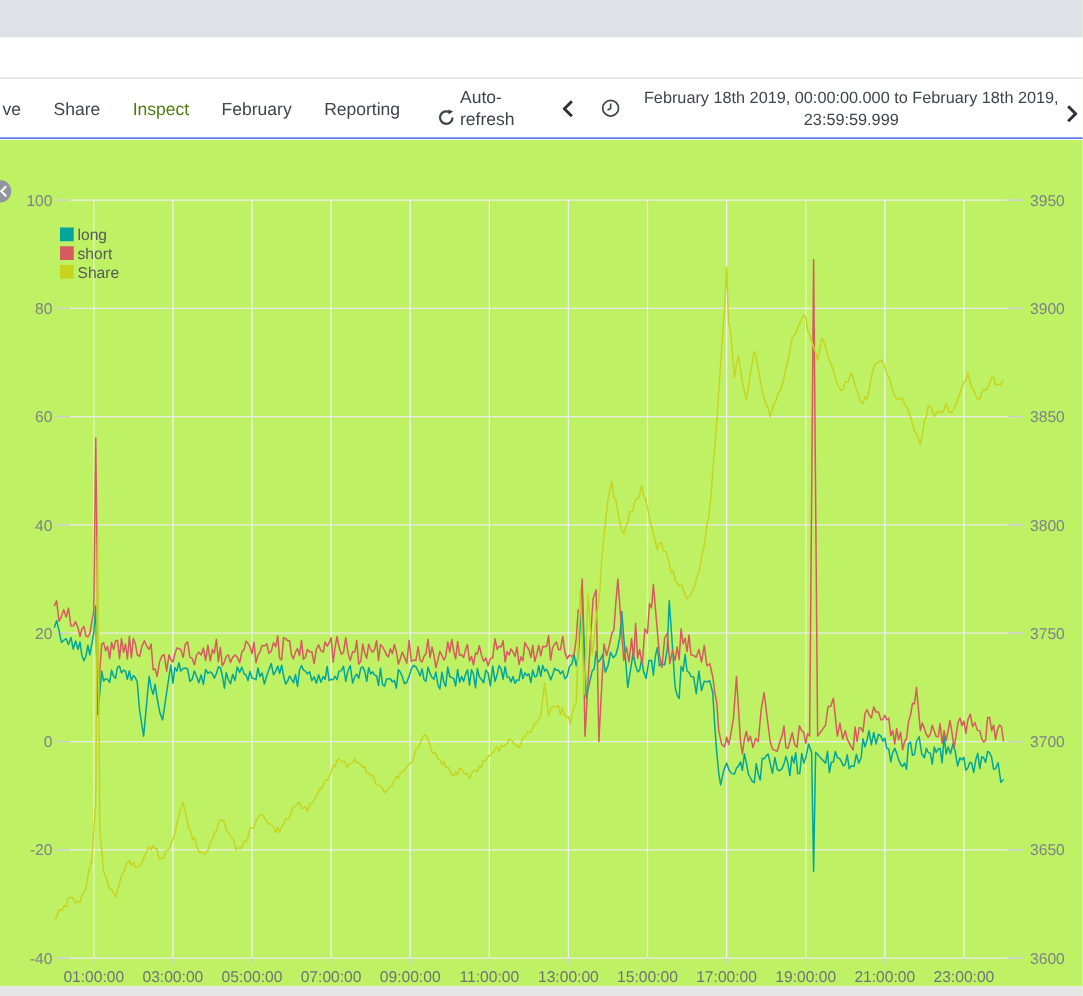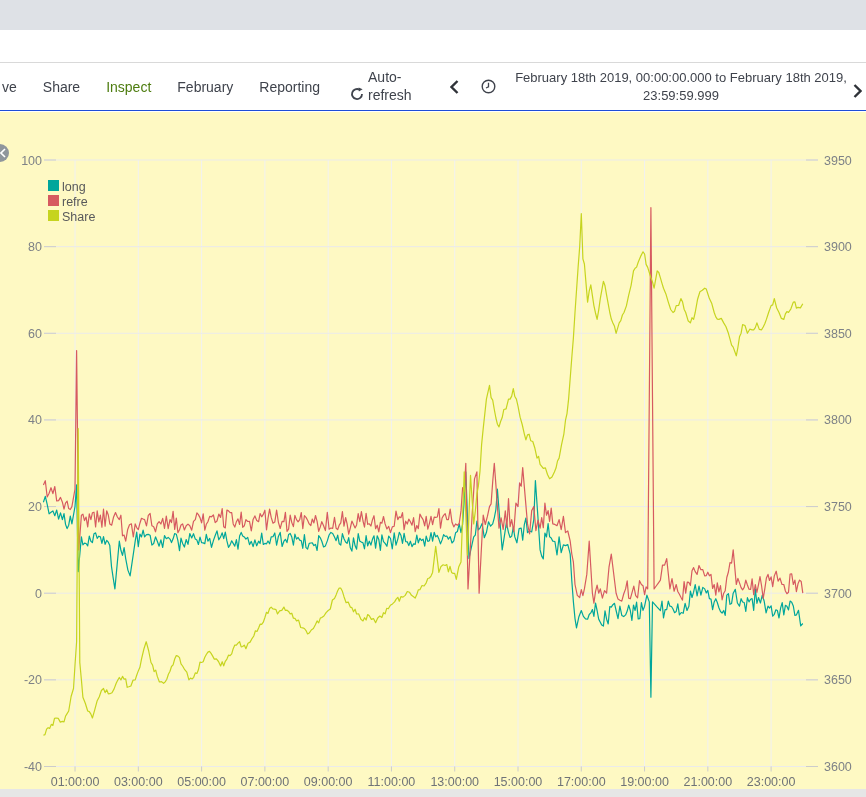--- a/index.html
+++ b/index.html
@@ -34,26 +34,26 @@
   .menu-item.disabled { color:#4d7c0f; }
   .autorefresh { margin-left:30px; display:flex; align-items:flex-end; gap:4px; cursor:pointer; }
   .autorefresh .lbl { width:56px; line-height:1.25; }
   .nav-chev { margin-left:26px; cursor:pointer; display:flex; align-items:center; }
   .clock { margin-left:22px; cursor:pointer; display:flex; align-items:center; }
   .timerange { flex:1; text-align:center; font-size:13px; color:#3f434c; line-height:1.35;
                padding:0 6px; max-width:392px; margin:0 auto; cursor:pointer; }
   .chev-right-edge { position:absolute; right:4px; top:84px; cursor:pointer; }
 
   
-  .chart-panel { position:absolute; left:0; top:112px; width:866px; height:677px; background:#fef9c3; }
+  .chart-panel { position:absolute; left:0; top:112px; width:866px; height:677px; background:#bef264; }
   .collapse-btn { position:absolute; left:-9px; top:32px; width:18px; height:18px; border-radius:50%;
                   background:#8f969c; color:#fff; display:flex; align-items:center; justify-content:center;
                   cursor:pointer; }
   .legend { position:absolute; left:48px; top:68px; font-size:12.5px; color:#58595b; }
-  .legend-row { display:flex; align-items:flex-start; height:15px; cursor:pointer; }
+  .legend-row { display:flex; align-items:center; height:15px; cursor:pointer; }
   .legend-swatch { width:11px; height:11px; margin-right:3px; }
   .bottom-strip { position:absolute; left:0; top:789px; width:866px; height:8px; background:#e6e6e6; }
   svg text { font-family:"Liberation Sans", sans-serif; }
 </style>
 </head>
 <body>
 
 <div class="tabstrip"></div>
 <div class="btoolbar">
   <div class="omnibox">
@@ -196,21 +196,21 @@
       <polyline points="43.4,483.9 45.3,479.7 47.2,496.0 49.1,492.3 51.0,486.7 52.9,492.6 54.8,485.5 56.7,499.8 58.6,499.6 60.5,496.4 62.4,501.2 64.0,508.2 65.5,502.2 67.1,500.1 68.7,507.6 70.3,508.5 71.9,505.6 75.0,488.2 76.6,349.6 78.8,548.9 81.4,514.2 82.9,513.2 84.5,519.6 86.1,516.1 87.7,525.9 89.3,512.9 90.9,518.6 92.4,511.8 94.0,511.2 95.6,526.0 97.2,509.9 98.8,520.8 100.4,514.2 101.9,526.2 103.5,508.2 105.1,525.2 106.7,509.8 108.3,514.0 109.8,522.9 111.7,524.2 113.6,515.9 115.5,511.6 117.4,516.0 119.3,518.6 120.9,514.2 122.5,534.8 124.1,534.1 125.7,540.2 127.6,528.8 129.5,523.8 131.4,522.8 133.3,536.0 135.2,522.9 136.7,526.6 138.3,528.6 139.9,522.2 141.5,517.3 143.1,518.0 144.6,518.6 146.5,524.9 148.3,514.3 150.1,512.5 151.9,524.8 153.7,525.7 155.5,530.8 157.3,522.9 159.1,520.7 160.9,523.0 162.7,517.4 164.5,527.4 166.3,515.1 168.2,527.7 170.0,518.6 171.5,521.6 173.1,510.4 174.7,528.4 176.3,517.0 177.9,531.7 179.5,528.7 181.0,524.0 182.6,522.9 184.4,529.0 186.2,524.7 188.0,523.1 189.8,524.7 191.7,529.2 193.5,520.4 195.3,518.6 196.9,511.9 198.4,513.6 200.0,516.6 201.6,521.9 203.2,512.8 204.8,529.2 206.3,523.3 207.9,520.7 209.7,515.4 211.5,515.8 213.4,514.0 215.2,521.6 217.0,520.0 218.8,513.1 220.6,516.4 222.2,507.7 223.7,525.7 225.3,526.9 226.9,509.1 228.5,509.9 230.1,511.6 231.7,511.6 233.2,522.9 234.8,526.1 236.4,520.7 238.0,517.9 239.6,523.5 241.2,511.2 242.7,526.3 244.3,524.8 245.9,518.6 247.7,520.5 249.5,520.4 251.3,529.9 253.1,518.4 254.9,514.9 256.7,519.5 258.6,520.7 260.1,512.5 261.7,515.8 263.3,513.4 264.9,509.2 266.5,528.8 268.0,517.3 269.6,508.2 271.2,516.4 273.0,522.2 274.8,521.1 276.6,509.0 278.4,521.3 280.2,527.5 282.1,520.4 283.9,520.7 285.4,511.3 287.0,530.3 288.6,528.1 290.2,514.1 291.8,521.6 293.4,525.6 294.9,514.4 296.5,518.6 298.1,520.8 299.7,518.6 301.3,511.5 302.8,527.6 304.4,514.7 306.0,516.4 307.6,519.3 309.2,522.9 310.8,524.5 312.3,518.0 313.9,521.9 315.5,514.5 317.1,520.4 318.7,530.4 320.3,525.9 321.8,520.7 323.6,524.7 325.4,529.6 327.3,511.3 329.1,528.2 330.9,527.0 332.7,527.4 334.5,516.4 336.1,527.2 337.7,528.5 339.2,524.2 340.8,521.8 342.4,510.5 344.0,525.2 345.6,516.5 347.1,522.9 348.7,533.1 350.3,527.0 351.9,520.1 353.5,523.4 355.1,527.0 356.6,523.9 358.2,512.6 359.8,520.7 361.4,510.6 363.0,520.0 364.5,526.1 366.1,512.3 367.7,523.3 369.3,522.8 370.9,525.0 372.5,518.6 374.0,514.7 375.6,527.7 377.2,524.2 378.8,530.9 380.4,521.4 381.9,522.2 383.5,515.5 385.1,522.9 386.9,528.0 388.7,525.4 390.5,531.6 392.3,525.9 394.2,525.2 396.0,510.1 397.8,518.6 399.3,515.9 400.9,516.7 402.5,511.6 404.1,528.6 405.7,520.2 407.3,523.0 408.8,518.1 410.4,520.7 412.0,524.2 413.6,516.7 415.2,530.6 416.8,524.5 418.3,527.7 419.9,513.0 421.5,516.1 423.1,518.6 424.7,524.9 426.2,515.3 427.8,528.2 429.4,522.6 431.0,515.3 432.6,523.6 434.2,516.2 435.7,516.4 437.3,516.0 438.9,507.5 440.5,527.1 442.1,517.0 443.6,514.4 445.2,512.6 446.8,518.7 448.4,518.6 450.2,508.2 452.0,521.3 453.8,525.9 455.6,523.0 457.4,524.2 459.2,522.5 461.0,509.9 462.6,486.7 464.2,490.0 465.8,462.3 468.0,587.9 470.1,551.1 472.1,514.2 474.5,477.9 476.9,470.9 479.1,592.2 481.1,553.2 483.2,514.2 485.3,523.5 487.4,515.4 489.5,505.6 491.1,502.9 492.7,480.9 494.3,462.3 495.9,483.9 497.4,505.6 499.0,527.2 501.1,516.8 503.2,528.4 505.3,509.9 506.9,526.5 508.5,497.7 510.1,525.7 511.7,518.6 513.8,530.7 515.9,502.1 518.0,505.6 519.6,481.9 521.2,485.3 522.7,466.6 524.3,485.4 525.9,504.1 527.5,522.9 529.6,532.9 531.7,509.6 533.8,505.6 535.9,529.7 538.0,519.1 540.1,527.2 541.7,516.5 543.3,526.6 544.9,502.1 546.5,514.2 548.1,509.6 549.6,520.3 551.2,507.1 552.8,522.9 554.9,523.4 557.0,524.7 559.1,518.6 561.2,528.7 563.4,515.3 565.5,531.6 567.8,530.0 570.2,540.2 571.8,553.0 573.4,561.2 575.0,583.5 577.3,594.4 579.7,596.5 581.3,588.7 582.9,594.6 584.4,587.9 586.8,573.4 589.2,540.2 590.8,566.2 592.4,592.2 593.9,602.1 595.5,590.6 597.1,584.1 598.7,592.2 600.3,587.9 602.4,597.1 604.5,589.7 606.6,592.2 609.0,566.2 611.3,553.2 612.9,566.2 614.5,579.2 616.1,592.2 618.0,598.1 619.9,599.3 621.8,600.1 623.7,593.0 625.6,587.9 627.2,579.9 628.7,597.1 630.3,597.8 631.9,592.2 633.8,585.2 635.7,594.6 637.6,596.8 639.5,579.7 641.4,583.5 643.0,584.7 644.6,593.6 646.1,585.9 647.7,587.9 650.9,206.7 652.5,397.3 654.1,587.9 656.2,585.0 658.3,582.1 660.4,579.2 662.5,564.2 664.6,564.1 666.7,557.6 668.3,572.7 669.9,587.9 672.0,577.5 674.1,590.2 676.2,583.5 677.8,590.5 679.4,593.3 680.9,596.3 682.5,599.1 684.1,580.6 685.7,592.2 687.3,581.2 688.9,581.4 690.4,584.5 692.0,569.7 693.6,566.6 695.2,570.6 697.1,573.4 699.0,564.5 700.9,568.7 702.8,568.6 704.7,574.9 706.3,574.6 707.8,571.2 709.4,574.8 711.0,573.5 712.6,587.5 714.2,583.5 715.8,594.1 717.3,581.8 718.9,590.8 720.5,584.7 722.1,598.8 723.7,592.2 725.2,589.8 726.8,576.5 728.4,571.0 730.0,561.6 731.6,562.1 733.2,548.9 736.3,583.5 737.9,577.4 739.5,581.9 741.1,586.6 742.6,588.8 744.2,586.4 745.8,579.2 747.4,584.0 749.0,588.2 750.6,588.4 752.1,577.9 753.7,593.6 755.3,583.5 756.9,591.5 758.5,583.6 760.0,575.5 761.6,585.0 763.2,597.4 764.8,587.9 766.4,577.0 768.0,573.4 769.5,579.5 771.1,575.9 772.7,585.7 774.3,574.9 776.2,570.2 778.1,580.2 780.0,577.1 781.9,583.3 783.8,583.5 785.4,590.0 786.9,592.7 788.5,591.2 790.1,573.0 791.7,572.9 793.3,583.5 794.9,579.1 796.4,590.6 798.0,582.8 799.6,579.1 801.2,580.5 802.8,592.2" fill="none" stroke="#d65a60" stroke-width="1.2" stroke-linejoin="round"></polyline>
       <polyline points="43.4,734.3 45.0,733.6 46.6,728.2 48.1,726.7 49.7,727.4 51.3,723.4 52.9,724.4 54.5,717.3 56.1,717.0 58.2,717.3 60.3,721.1 62.4,720.4 64.0,720.9 65.5,715.3 67.1,712.6 68.7,710.0 71.1,695.5 73.5,687.5 75.0,664.1 76.6,640.7 78.2,427.6 79.8,661.5 81.4,678.9 82.9,696.2 85.3,702.3 87.7,710.0 89.3,710.6 90.9,713.1 92.4,717.0 94.8,708.6 97.2,699.7 99.3,695.8 101.4,689.5 103.5,687.5 105.1,691.6 106.7,688.8 108.3,692.8 109.8,692.7 112.0,691.7 114.1,687.9 116.2,682.3 117.8,679.1 119.3,676.5 120.9,678.9 122.5,675.4 124.1,678.1 125.7,677.9 127.2,686.3 128.8,685.8 130.9,685.0 133.0,679.2 135.2,678.9 136.7,674.3 138.3,669.9 139.9,666.3 141.5,658.1 143.9,648.0 146.2,640.7 148.6,649.5 151.0,661.5 152.6,664.1 154.1,670.6 155.7,669.1 157.3,675.4 159.4,681.0 161.5,680.6 163.6,682.3 165.2,680.9 166.8,678.3 168.4,673.2 170.0,670.2 171.5,665.5 173.1,663.8 174.7,658.0 176.3,654.6 177.9,655.1 179.5,656.7 181.0,662.9 182.6,665.0 184.7,668.7 186.8,671.1 188.9,678.9 190.5,677.1 192.1,678.0 193.7,676.3 195.3,671.9 196.9,672.5 198.4,668.8 200.0,661.1 201.6,661.5 203.2,660.8 204.8,656.3 206.3,653.5 207.9,651.1 209.5,650.4 211.1,652.4 212.7,655.1 214.3,658.1 216.4,657.9 218.5,660.5 220.6,665.0 222.2,660.7 223.7,664.9 225.3,660.3 226.9,658.1 228.5,654.2 230.1,654.6 231.7,652.8 233.2,647.7 234.8,644.1 236.4,644.1 238.0,642.1 239.6,640.7 241.2,645.9 242.7,645.5 244.3,644.1 245.9,647.7 248.0,642.2 250.1,641.1 252.2,637.3 253.8,635.0 255.4,629.8 257.0,630.5 258.6,626.9 260.1,623.2 261.7,623.3 263.3,621.2 264.9,616.5 266.5,611.3 268.0,612.4 269.6,607.5 271.2,606.1 272.8,607.9 274.4,608.2 276.0,608.6 277.5,613.0 279.6,609.8 281.8,609.3 283.9,606.1 285.4,609.5 287.0,609.2 288.6,610.4 290.2,613.0 291.8,612.2 293.4,617.2 294.9,617.3 296.5,619.9 298.6,619.1 300.7,626.5 302.8,626.9 304.4,627.5 306.0,629.6 307.6,633.0 309.2,632.1 311.3,629.0 313.4,627.6 315.5,623.4 317.1,619.9 318.7,621.9 320.3,617.1 321.8,616.5 323.9,615.0 326.1,611.6 328.2,609.5 330.3,608.0 332.4,599.0 334.5,597.4 336.1,593.9 337.7,589.7 339.2,587.0 340.8,587.2 342.4,590.3 344.0,595.7 346.1,601.7 348.2,601.1 350.3,606.1 351.9,606.6 353.5,610.8 355.1,608.2 356.6,613.0 358.7,612.9 360.9,618.3 363.0,619.9 364.5,616.7 366.1,619.0 367.7,613.5 369.3,614.7 371.4,618.4 373.5,617.6 375.6,621.7 377.7,617.0 379.8,615.0 381.9,616.5 383.5,611.7 385.1,612.8 386.7,607.3 388.3,607.8 390.4,604.3 392.5,602.9 394.6,600.9 396.2,598.1 397.8,596.3 399.3,600.2 400.9,595.7 403.0,596.1 405.2,594.4 407.3,590.5 409.4,591.2 411.5,594.3 413.6,595.7 415.2,597.1 416.8,593.6 418.3,588.9 419.9,588.7 422.0,584.5 424.1,585.0 426.2,581.8 427.8,577.5 429.4,577.0 431.0,575.1 432.6,571.4 435.7,545.4 438.9,571.4 441.0,565.4 443.1,563.8 445.2,564.5 446.8,563.6 448.4,570.9 450.0,565.3 451.6,571.4 453.1,572.4 454.7,572.3 456.3,578.4 458.7,566.1 461.0,561.0 462.6,516.4 464.2,470.9 467.4,554.1 470.5,474.4 473.7,522.9 475.3,510.3 476.9,492.7 478.4,484.8 480.0,470.2 481.6,443.6 483.2,427.6 486.4,398.1 489.5,384.3 491.1,396.6 492.7,399.1 494.3,408.5 495.9,417.0 497.4,423.2 499.0,425.9 500.6,420.5 502.2,416.6 503.8,408.5 506.1,407.9 508.5,398.1 510.1,398.1 511.7,395.1 513.3,387.7 514.8,395.5 516.4,398.1 518.0,405.1 520.1,416.2 522.2,423.5 524.3,432.8 525.9,438.9 527.5,433.9 529.1,433.2 530.7,439.7 532.8,440.5 534.9,447.3 537.0,457.1 538.6,455.3 540.1,463.4 541.7,465.3 543.3,467.4 545.4,466.9 547.5,473.5 549.6,477.8 552.0,476.0 554.4,470.9 556.0,467.1 557.5,460.0 559.1,457.1 561.5,443.9 563.9,432.8 565.5,419.2 567.0,412.6 568.6,398.1 571.8,356.5 573.4,336.9 575.0,311.5 578.1,266.4 579.7,245.6 581.3,212.7 582.9,257.8 584.4,263.0 587.6,301.1 589.2,290.1 590.8,283.8 593.9,304.6 595.5,312.0 597.1,318.4 598.7,309.1 600.3,297.6 603.4,280.3 605.0,284.8 606.6,294.2 609.8,311.5 611.3,318.1 612.9,321.9 614.5,325.3 616.1,332.3 619.2,321.9 620.8,319.7 622.4,314.0 624.0,311.5 626.4,304.9 628.7,294.2 631.1,284.3 633.5,269.9 635.1,267.3 636.6,266.1 638.2,261.2 640.6,255.4 643.0,250.8 644.6,253.0 646.1,263.4 647.7,266.4 650.9,276.8 652.5,280.9 654.1,287.2 657.2,269.9 658.8,271.5 660.4,276.8 662.0,282.3 663.5,287.2 665.9,292.9 668.3,301.1 670.7,308.5 673.0,311.5 674.6,310.2 676.2,304.6 678.6,304.5 680.9,297.6 682.5,300.7 684.1,308.2 685.7,311.5 688.1,319.7 690.4,321.9 692.0,316.7 693.6,318.3 695.2,311.5 697.6,298.2 699.9,290.7 702.3,289.3 704.7,287.2 706.3,288.1 707.8,292.7 709.4,297.6 711.8,302.6 714.2,311.5 715.8,315.9 717.3,318.1 718.9,318.4 721.3,317.4 723.7,321.9 726.0,325.8 728.4,332.3 730.0,338.1 731.6,344.2 733.2,346.1 736.3,354.8 737.9,346.5 739.5,335.8 741.1,332.2 742.6,323.6 745.0,324.5 747.4,332.3 749.8,328.2 752.1,328.8 753.7,328.8 755.3,326.6 756.9,321.9 759.3,328.4 761.6,328.8 763.2,326.0 764.8,322.8 766.4,318.4 768.7,311.2 771.1,304.6 772.7,303.9 774.3,297.6 776.7,307.0 779.0,311.5 781.4,317.4 783.8,318.4 785.4,312.8 786.9,310.6 788.5,311.5 790.9,307.8 793.3,301.1 794.9,300.9 796.4,307.2 798.0,306.3 800.4,306.9 802.8,302.8" fill="none" stroke="#c6d41f" stroke-width="1.2" stroke-linejoin="round"></polyline>
     </svg>
   <div class="legend" id="legend">
       <div class="legend-row">
         <span class="legend-swatch" style="background: rgb(0, 166, 155);"></span>
         <span>long</span>
       </div>
       <div class="legend-row">
         <span class="legend-swatch" style="background: rgb(214, 90, 96);"></span>
-        <span>refre</span>
+        <span>short</span>
       </div>
       <div class="legend-row">
         <span class="legend-swatch" style="background: rgb(198, 212, 31);"></span>
         <span>Share</span>
       </div>
     </div>
 </div>
 <div class="bottom-strip"></div>
 
 </body></html>

